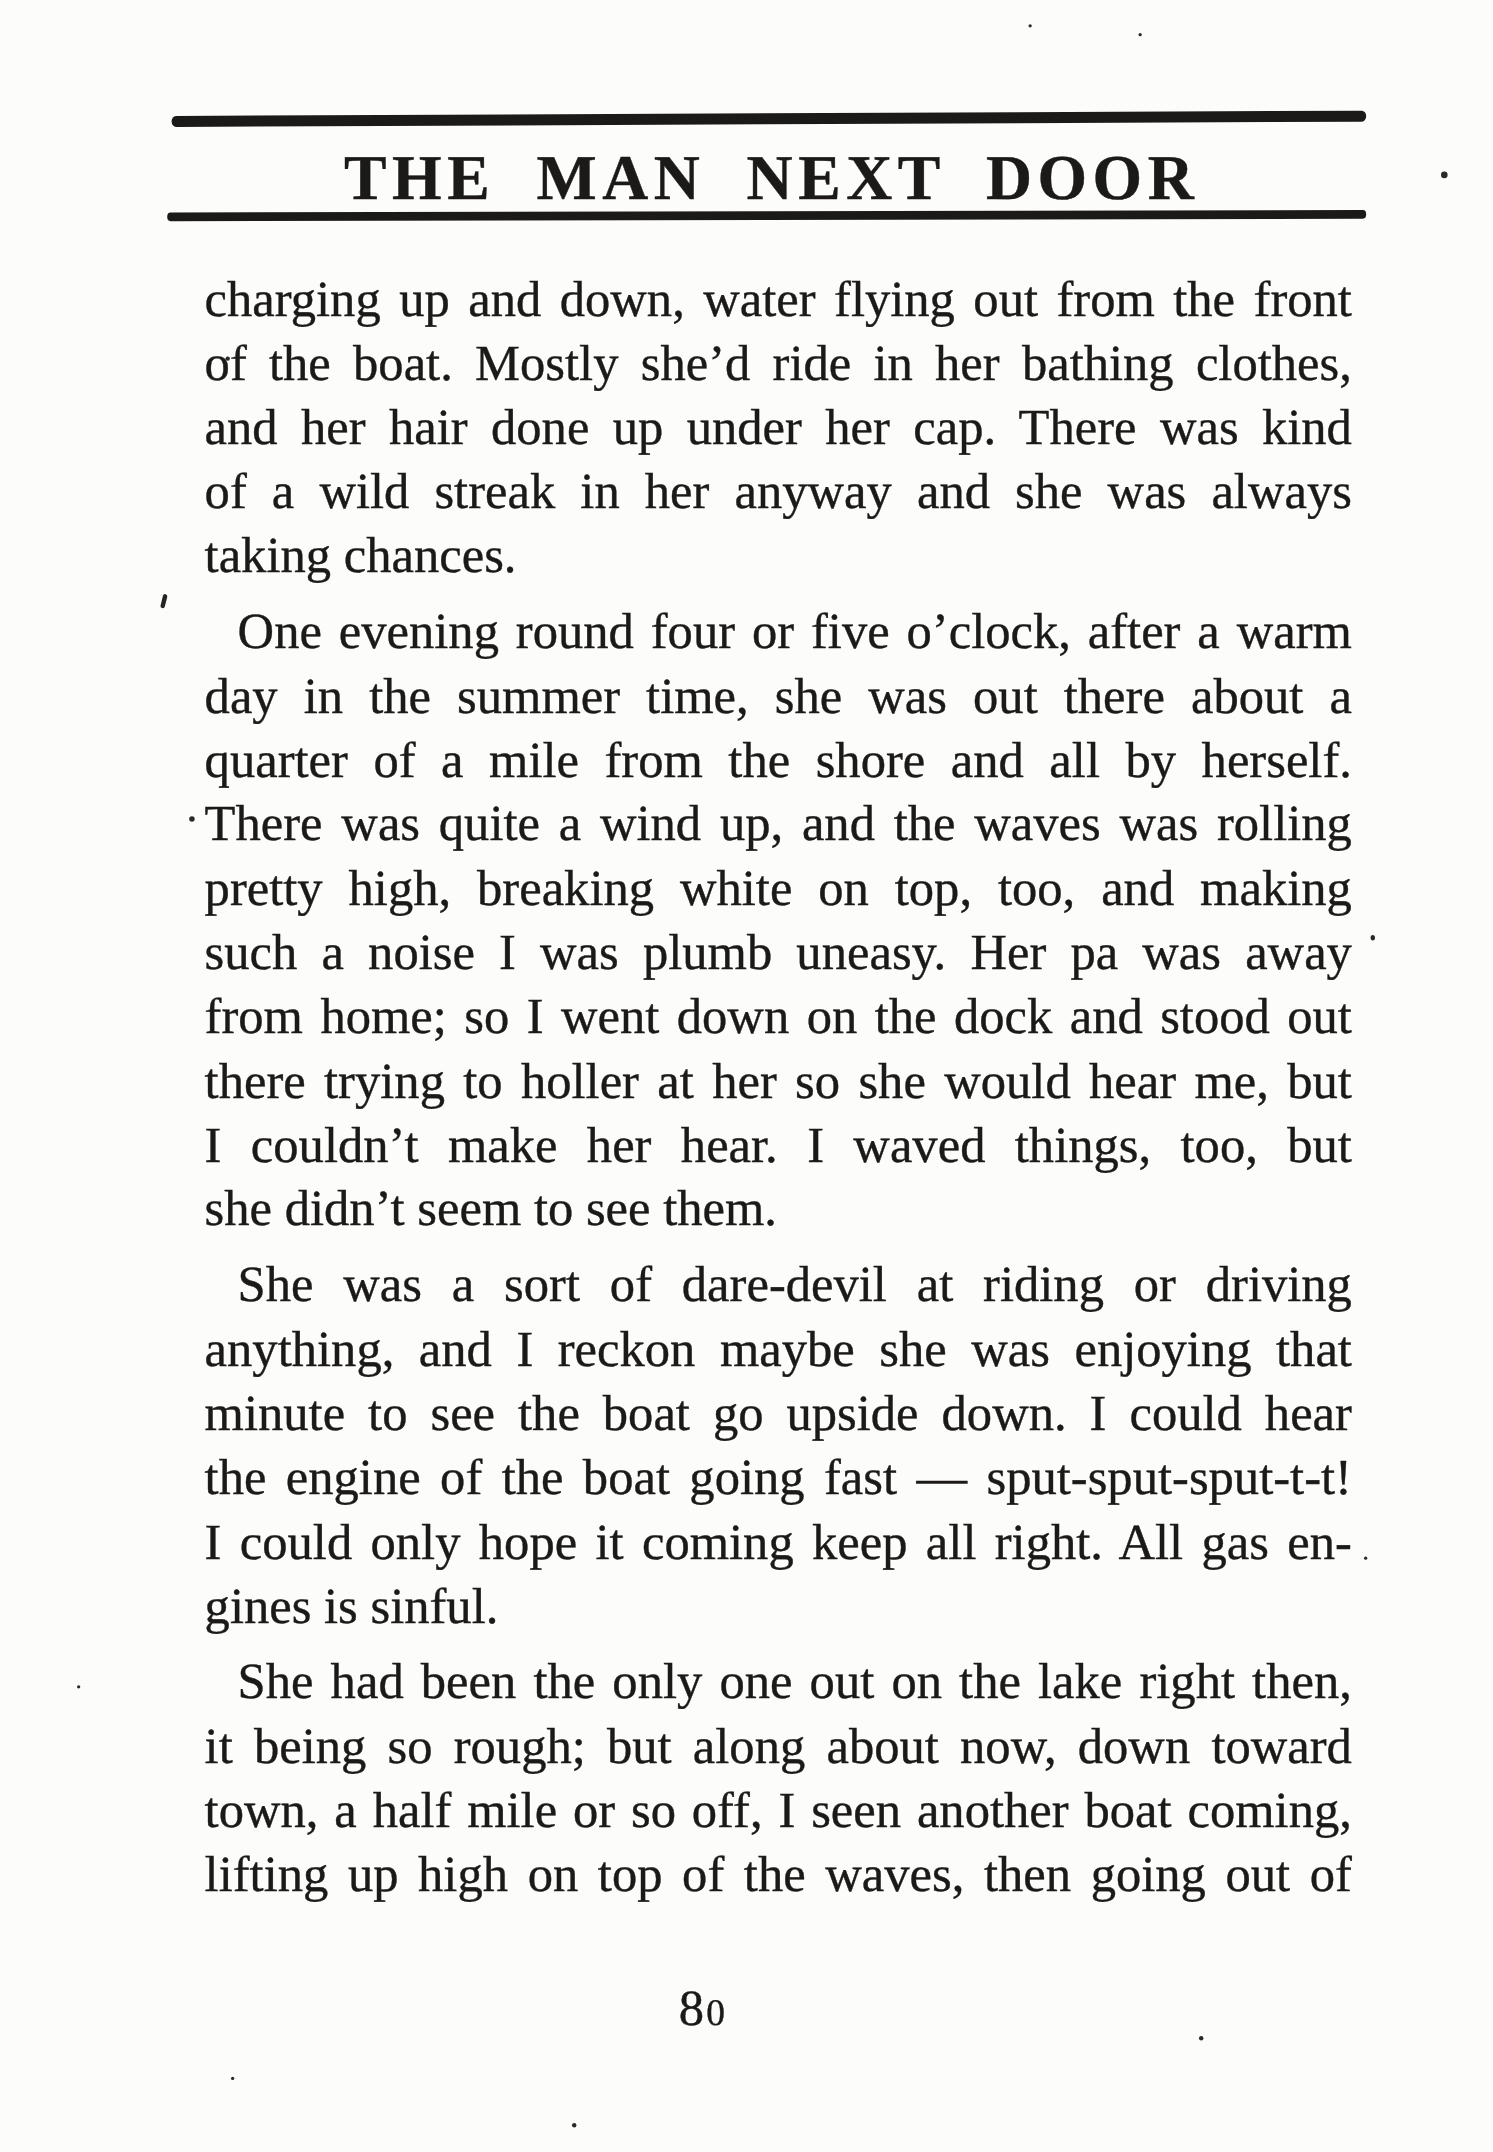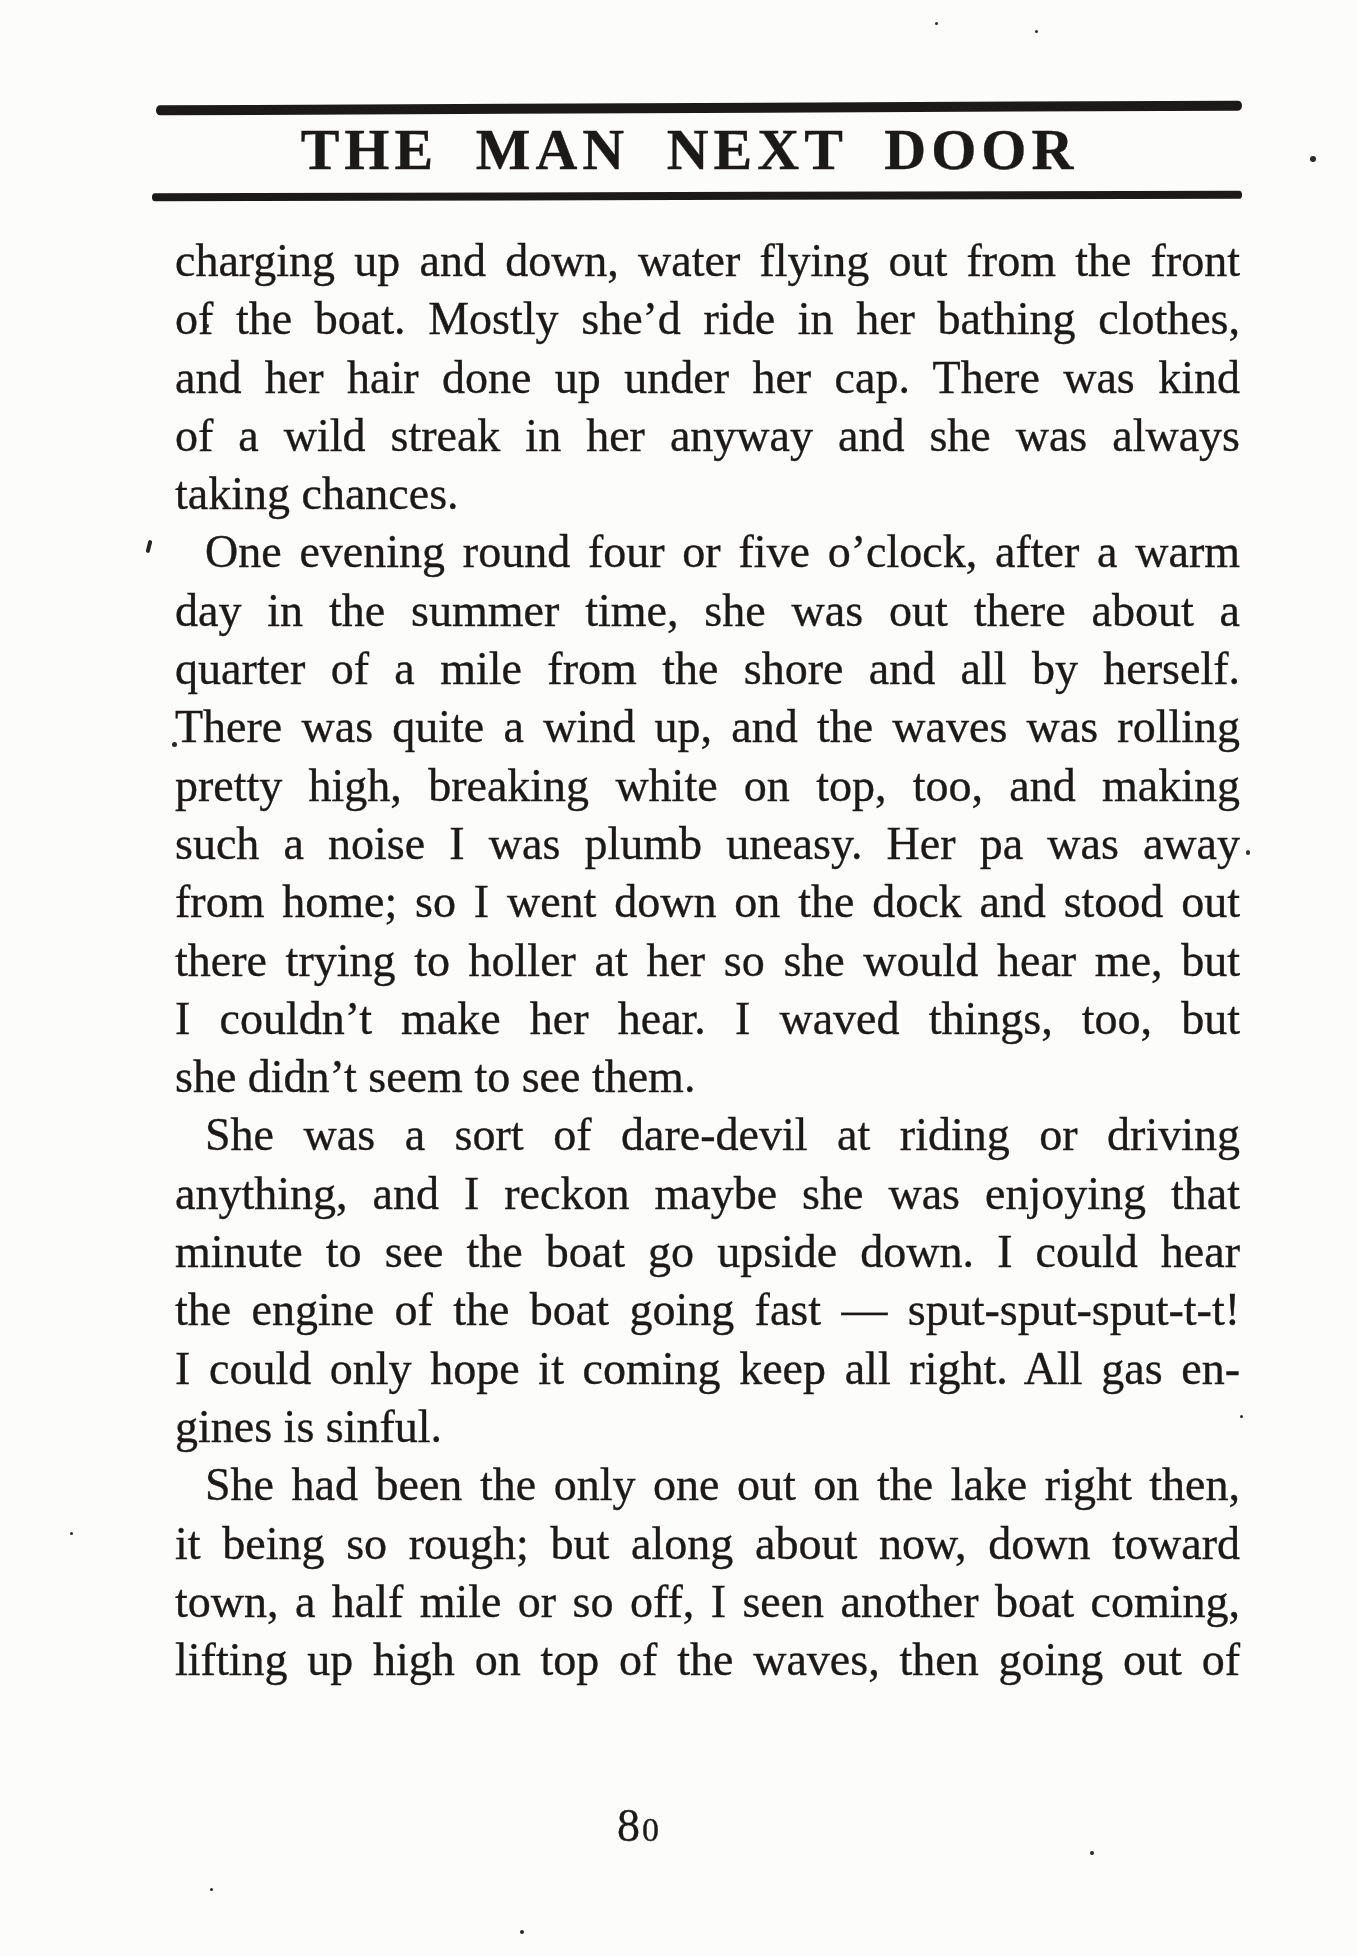--- a/index.html
+++ b/index.html
@@ -8,30 +8,30 @@
   .page {
     position:relative; width:1357px; height:1956px;
     background:var(--paper); color:var(--ink); overflow:hidden;
     font-family:"Liberation Serif","DejaVu Serif",serif;
     -webkit-text-stroke:0.35px var(--ink);
   }
   .headrule { position:absolute; background:var(--ink); }
   .headrule.top    { left:156px; top:103px; width:1086px; height:10px; transform:rotate(-0.25deg); border-radius:4px/5px; }
   .headrule.bottom { left:152px; top:192px; width:1090px; height:8px;  transform:rotate(-0.12deg); border-radius:3px/4px; }
   .title {
-    position:absolute; left:175px; top:112px; width:1065px; margin:0;
+    position:absolute; left:175px; top:112px; width:1065px; margin:12px;
     text-align:center; transform:translateX(-18px);
     font-size:58px; font-weight:700; letter-spacing:5px; word-spacing:18px;
     line-height:76px; white-space:nowrap;
   }
   .text {
     position:absolute; left:175px; top:232px; width:1065px;
     font-size:46px; line-height:58.3px;
   }
-  .para { margin:0; }
+  .para { margin:11px; }
   .para.indent .line:first-child { text-indent:30px; }
   .line { text-align:justify; text-align-last:justify; text-justify:inter-word; }
   .line.endpara { text-align-last:left; }
   .folio {
     position:absolute; left:617px; top:1797px; width:200px;
     text-align:left; font-size:46px; line-height:58px; letter-spacing:2px;
   }
   .folio .onum { font-size:0.74em; }
   .speck { position:absolute; background:#2b2927; border-radius:50%; }
   .tick  { position:absolute; background:#262422; width:4px; height:13px; border-radius:2px; transform:rotate(14deg); }

